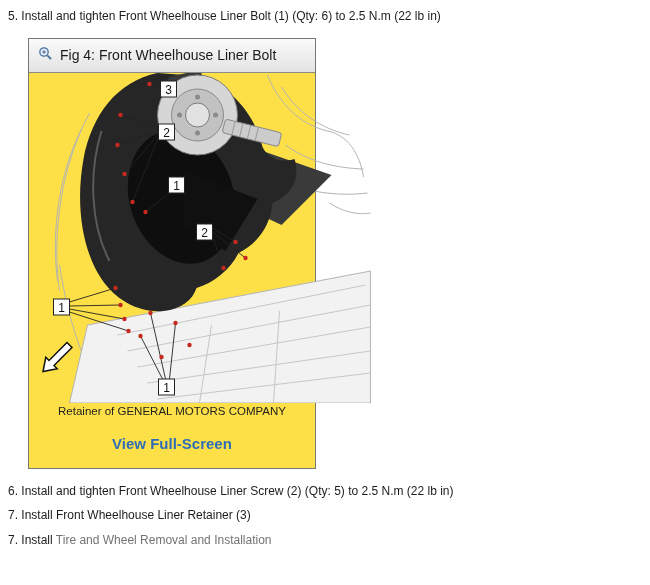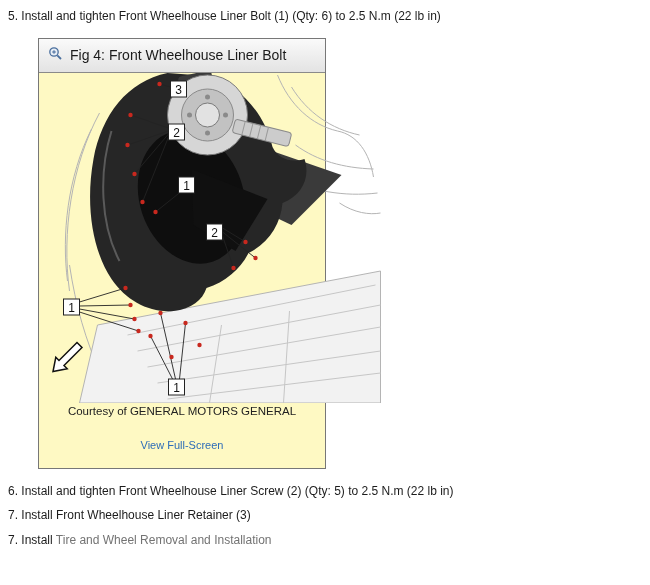--- a/index.html
+++ b/index.html
@@ -4,23 +4,23 @@
 <style>
   * { box-sizing: border-box; margin: 0; padding: 0; }
   html, body { width: 650px; height: 585px; background: #ffffff; overflow: hidden; }
   body { font-family: "Liberation Sans", sans-serif; color: #1c1c1c; }
 
   .step { font-size: 12px; line-height: 1.3; margin: 9px 6px 9px 8px; }
   .step a { color: #737373; text-decoration: none; cursor: pointer; }
 
   .figure-box {
     width: 288px;
-    margin: 13px 0 15px 38px;
+    margin: 13px 0 15px 28px;
     border: 1px solid #777777;
-    background: #fef9c3;
+    background: #fde047;
   }
   .figure-header {
     height: 34px;
     display: flex;
     align-items: center;
     gap: 7px;
     padding: 0 9px;
     background: linear-gradient(#fafafa, #e3e3e3);
     border-bottom: 1px solid #8a8a8a;
   }
@@ -32,23 +32,24 @@
     font-size: 11.5px;
     color: #222222;
     padding: 2px 0 10px 0;
   }
   .fullscreen-row {
     text-align: center;
     padding: 8px 0 15px 0;
   }
   .fullscreen-row a {
     color: #2e6db8;
-    font-size: 11px;
+    font-size: 15px;
     text-decoration: none;
     cursor: pointer;
+    font-weight: bold;
   }
 
   
   .bg-line { stroke: #b4b4b4; fill: none; stroke-width: 1; }
   .rib-line { stroke: #c6c6c6; fill: none; stroke-width: 1; }
   .leader { stroke: #222222; stroke-width: 0.9; fill: none; }
   .marker { fill: #c8281e; }
   .callout-box { fill: #ffffff; stroke: #222222; stroke-width: 1; }
   .callout-text { font-size: 12px; fill: #111111; text-anchor: middle; font-family: "Liberation Sans", sans-serif; }
 </style>
@@ -183,21 +184,21 @@
       </g>
       <g>
         <rect class="callout-box" x="129" y="306" width="16" height="16"></rect>
         <text class="callout-text" x="137" y="318.5">1</text>
       </g>
 
       <polygon points="42.5,274.5 24.5,292.5 27.7,295.7 13.5,298.5 16.3,284.3 19.5,287.5 37.5,269.5" fill="#ffffff" stroke="#111111" stroke-width="1.5"></polygon>
     </svg>
   </div>
 
-  <div class="figure-caption">Courtesy of GENERAL MOTORS GENERAL</div>
+  <div class="figure-caption">Retainer of GENERAL MOTORS COMPANY</div>
 
   <div class="fullscreen-row">
     <a href="#">View Full-Screen</a>
   </div>
 </div>
 
 <div class="step">
   <span>6. Install and tighten Front Wheelhouse Liner Screw (2) (Qty: 5) to 2.5 N.m (22 lb in)</span>
 </div>
 <div class="step">

